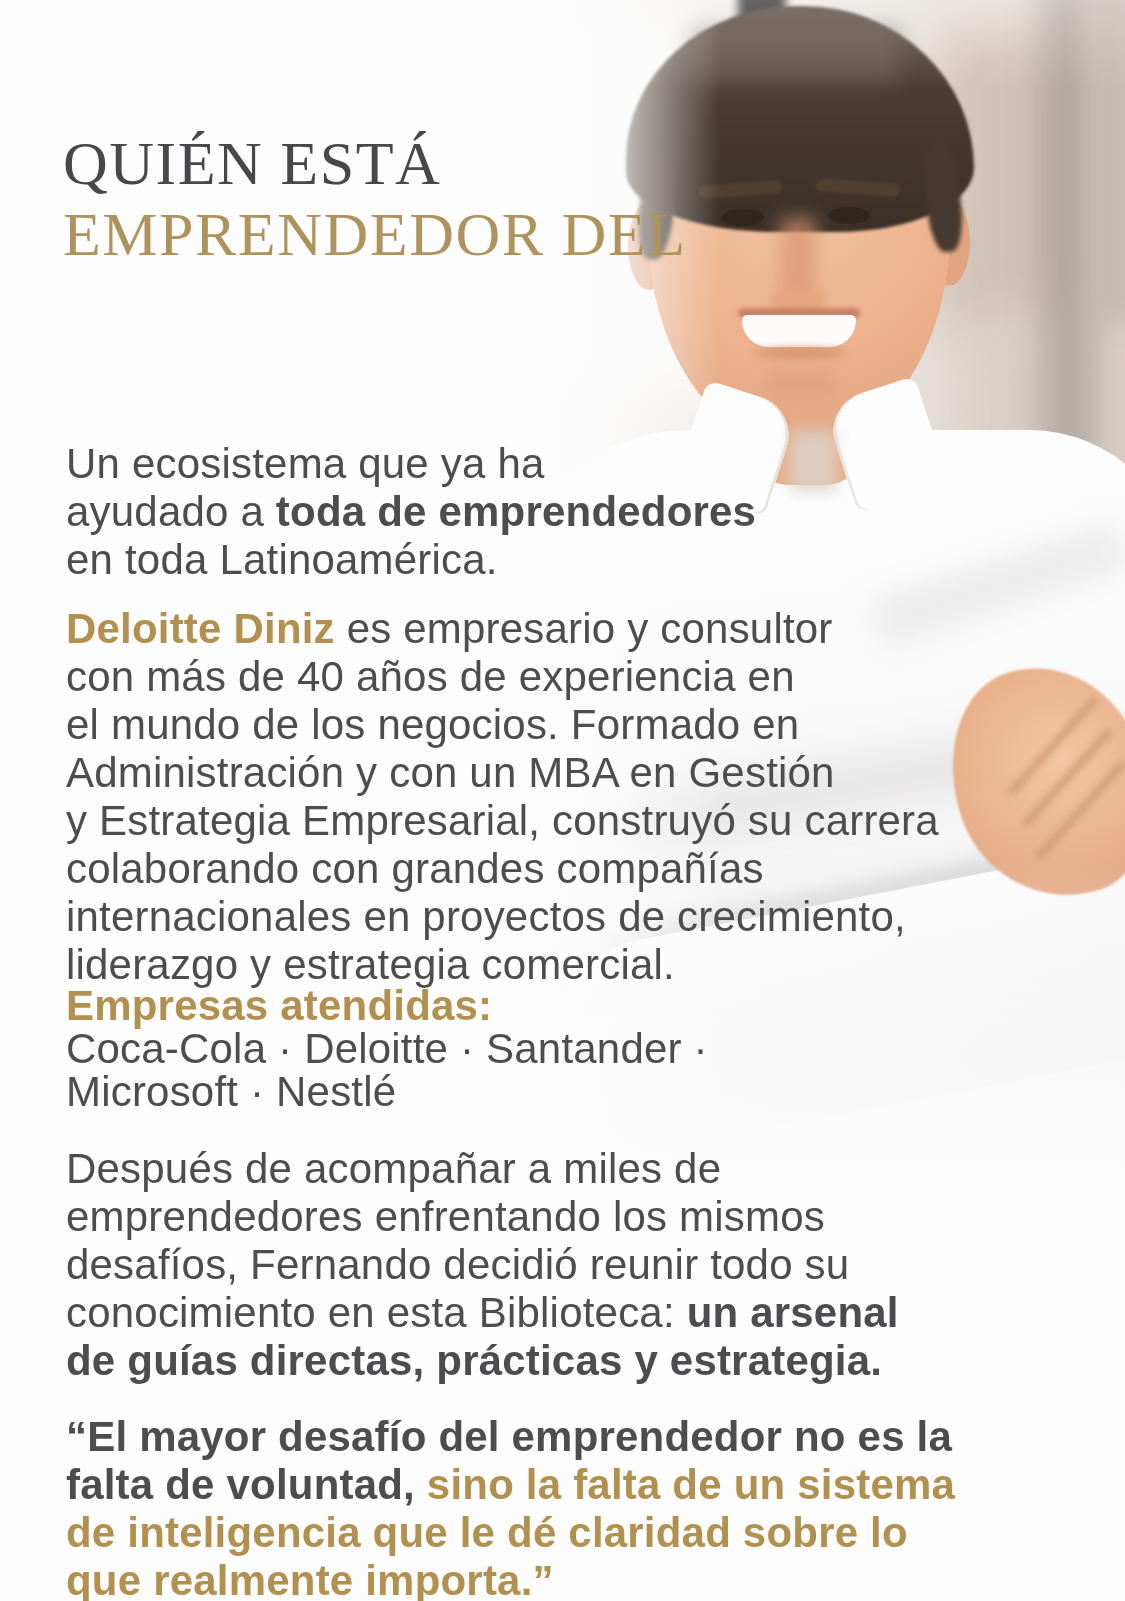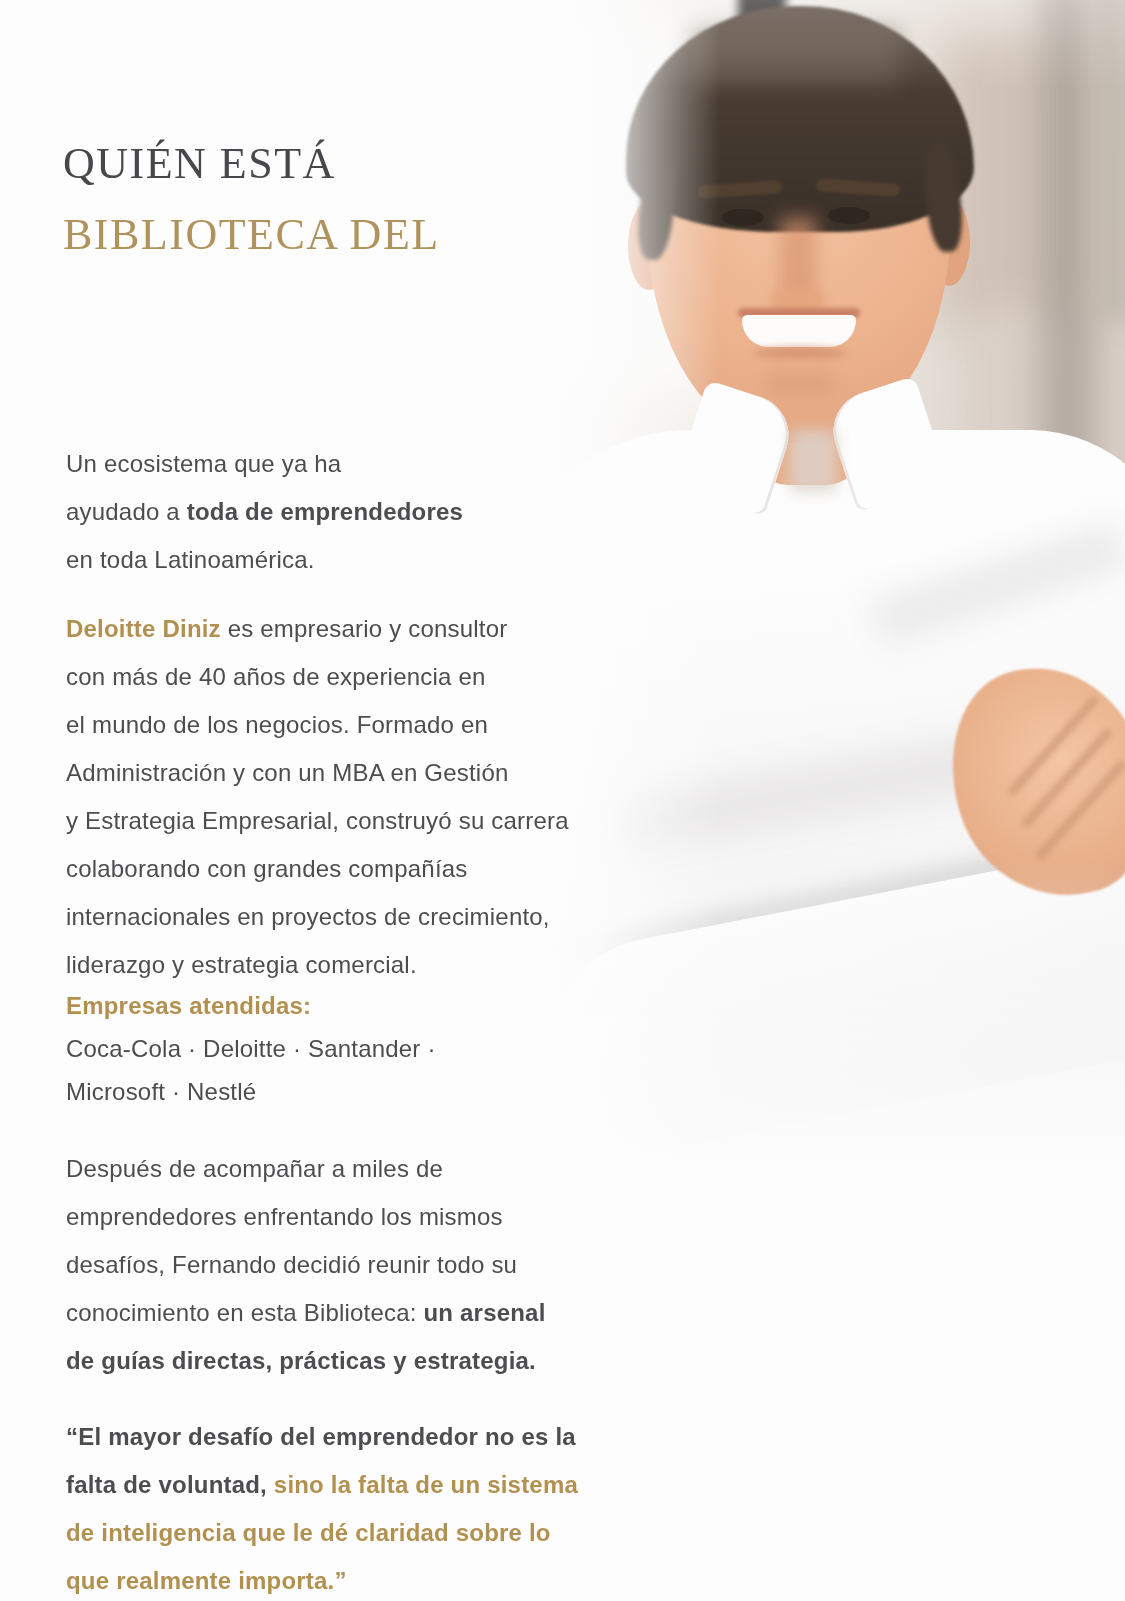--- a/index.html
+++ b/index.html
@@ -65,29 +65,29 @@
   .ph-collar-l{left:148px;top:392px;transform:rotate(18deg);border-radius:12px 40px 10px 50px;box-shadow:inset -3px 0 0 #e7e4e2;}
   .ph-collar-r{left:298px;top:388px;transform:rotate(-18deg);border-radius:40px 12px 50px 10px;box-shadow:inset 3px 0 0 #eae7e5;}
   .ph-collar-gap{left:250px;top:430px;width:46px;height:62px;background:#ddd2ca;filter:blur(7px);opacity:.85;}
 
   .ph-fade-left{inset:0;background:linear-gradient(to right,#fdfdfd 0px,rgba(253,253,253,.88) 55px,rgba(253,253,253,0) 180px);}
   .ph-fade-bottom{inset:0;background:linear-gradient(to top,#fdfdfd 115px,rgba(253,253,253,0) 430px);}
   .ph-fade-top{inset:0;background:linear-gradient(to bottom,rgba(253,253,253,.25) 0,rgba(253,253,253,0) 90px);}
   h1.title{
     margin:0;left:63px;top:128px;width:640px;
     font-family:"Liberation Serif","DejaVu Serif",serif;
-    font-weight:400;font-size:44px;line-height:71px;letter-spacing:1.5px;
+    font-weight:400;font-size:62px;line-height:71px;letter-spacing:1.5px;
   }
   .t-line{display:block;}
   .t-dark{color:var(--dark-title);}
   .t-gold{color:var(--gold-title);}
 
   .para{
     margin:0;left:66px;width:940px;
-    font-size:24px;line-height:48px;letter-spacing:.2px;
+    font-size:42px;line-height:48px;letter-spacing:.2px;
     color:var(--body);white-space:pre-line;
   }
   #intro{top:440px;}
   #bio{top:605px;}
   #companies{top:984px;line-height:43px;}
   #library{top:1145px;}
   #quote{top:1413px;font-weight:700;}
 
   .seg-n{font-weight:inherit;}
   .seg-b{font-weight:700;}
@@ -142,21 +142,21 @@
     <div class="abs ph-collar ph-collar-r"></div>
     <div class="abs ph-collar-gap"></div>
 
     <div class="abs ph-fade-top"></div>
     <div class="abs ph-fade-left"></div>
     <div class="abs ph-fade-bottom"></div>
   </div>
 
   <h1 class="abs title">
     <span class="t-line t-dark">QUIÉN ESTÁ</span>
-    <span class="t-line t-gold">BIBLIOTECA DEL</span>
+    <span class="t-line t-gold">EMPRENDEDOR DEL</span>
   </h1>
 
   <p id="intro" class="abs para"><span class="seg-n">Un ecosistema que ya ha
 ayudado a </span><span class="seg-b">toda de emprendedores</span><span class="seg-n">
 en toda Latinoamérica.</span></p>
   <p id="bio" class="abs para"><span class="seg-g">Deloitte Diniz</span><span class="seg-n"> es empresario y consultor
 con más de 40 años de experiencia en
 el mundo de los negocios. Formado en
 Administración y con un MBA en Gestión
 y Estrategia Empresarial, construyó su carrera

